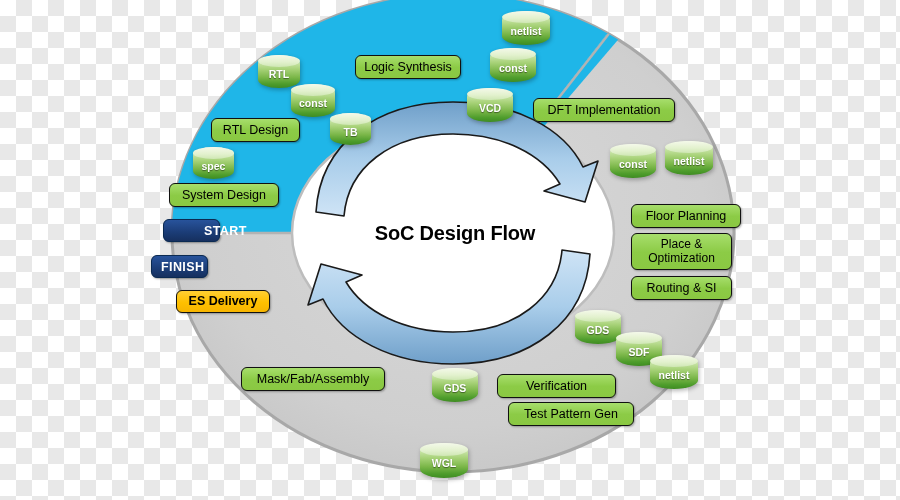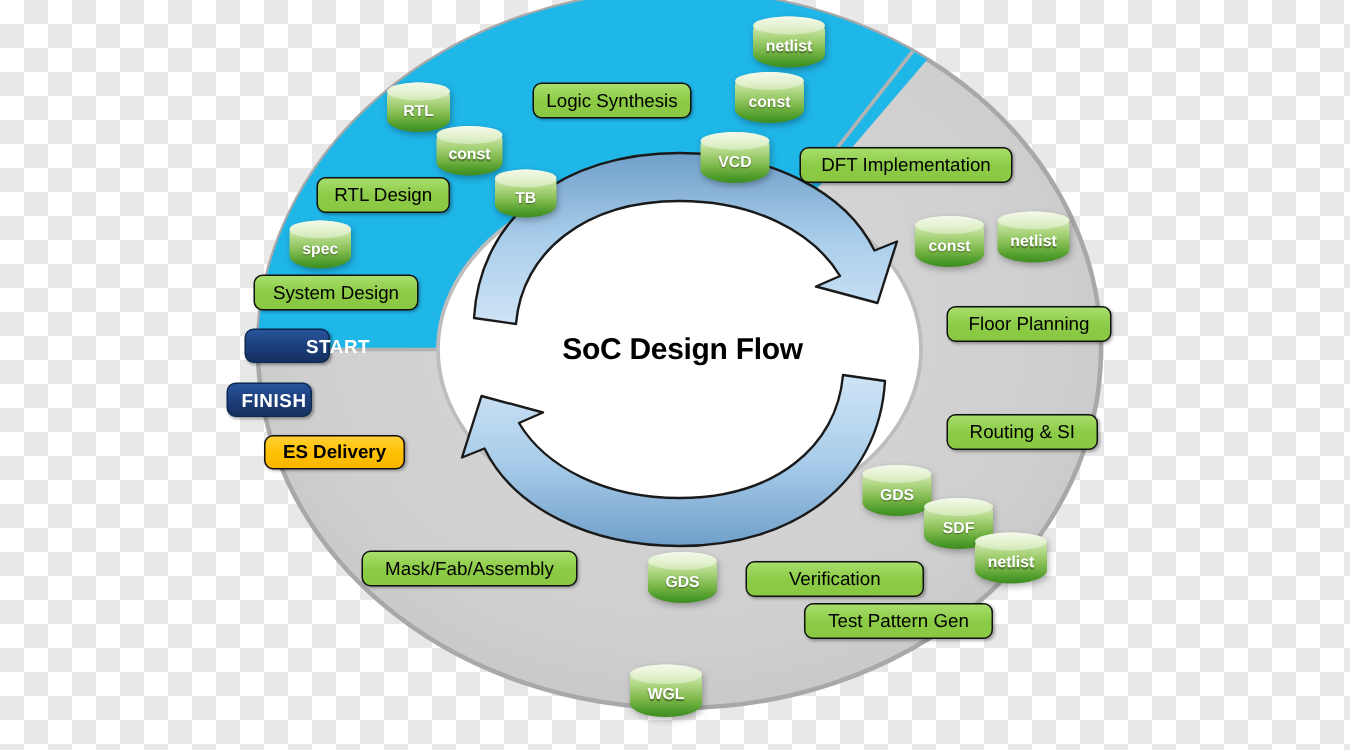--- a/index.html
+++ b/index.html
@@ -270,26 +270,27 @@
   <div class="pbox" style="left:169px; top:183px; width:110px; height:24px;">System Design</div>
 
   <div class="pbox" style="left:211px; top:118px; width:89px; height:24px;">RTL Design</div>
 
   <div class="pbox" style="left:355px; top:55px; width:106px; height:24px;">Logic Synthesis</div>
 
   <div class="pbox" style="left:631px; top:204px; width:110px; height:24px;">Floor Planning</div>
 
   <div class="pbox" style="left:533px; top:98px; width:142px; height:24px;">DFT Implementation</div>
 
+  <div class="pbox two-line" style="left:631px; top:233px; width:101px; height:37px; font-size:12px;">Place &amp; Optimization</div>
 
   <div class="pbox" style="left:631px; top:276px; width:101px; height:24px;">Routing &amp; SI</div>
 
   <div class="pbox" style="left:497px; top:374px; width:119px; height:24px;">Verification</div>
 
-  <div class="pbox" style="left:508px; top:402px; width:126px; height:24px;margin-left:28px;">Test Pattern Gen</div>
+  <div class="pbox" style="left:508px; top:402px; width:126px; height:24px;">Test Pattern Gen</div>
 
   <div class="pbox" style="left:241px; top:367px; width:144px; height:24px;">Mask/Fab/Assembly</div>
 
 
   <div class="pbox gold" style="left:176px; top:290px; width:94px; height:23px;">ES Delivery</div>
 
   <div class="navybox" style="left:163px; top:219px; width:57px; height:23px;padding-left:40px;">START</div>
 
   <div class="navybox" style="left:151px; top:255px; width:57px; height:23px;">FINISH</div>
 

